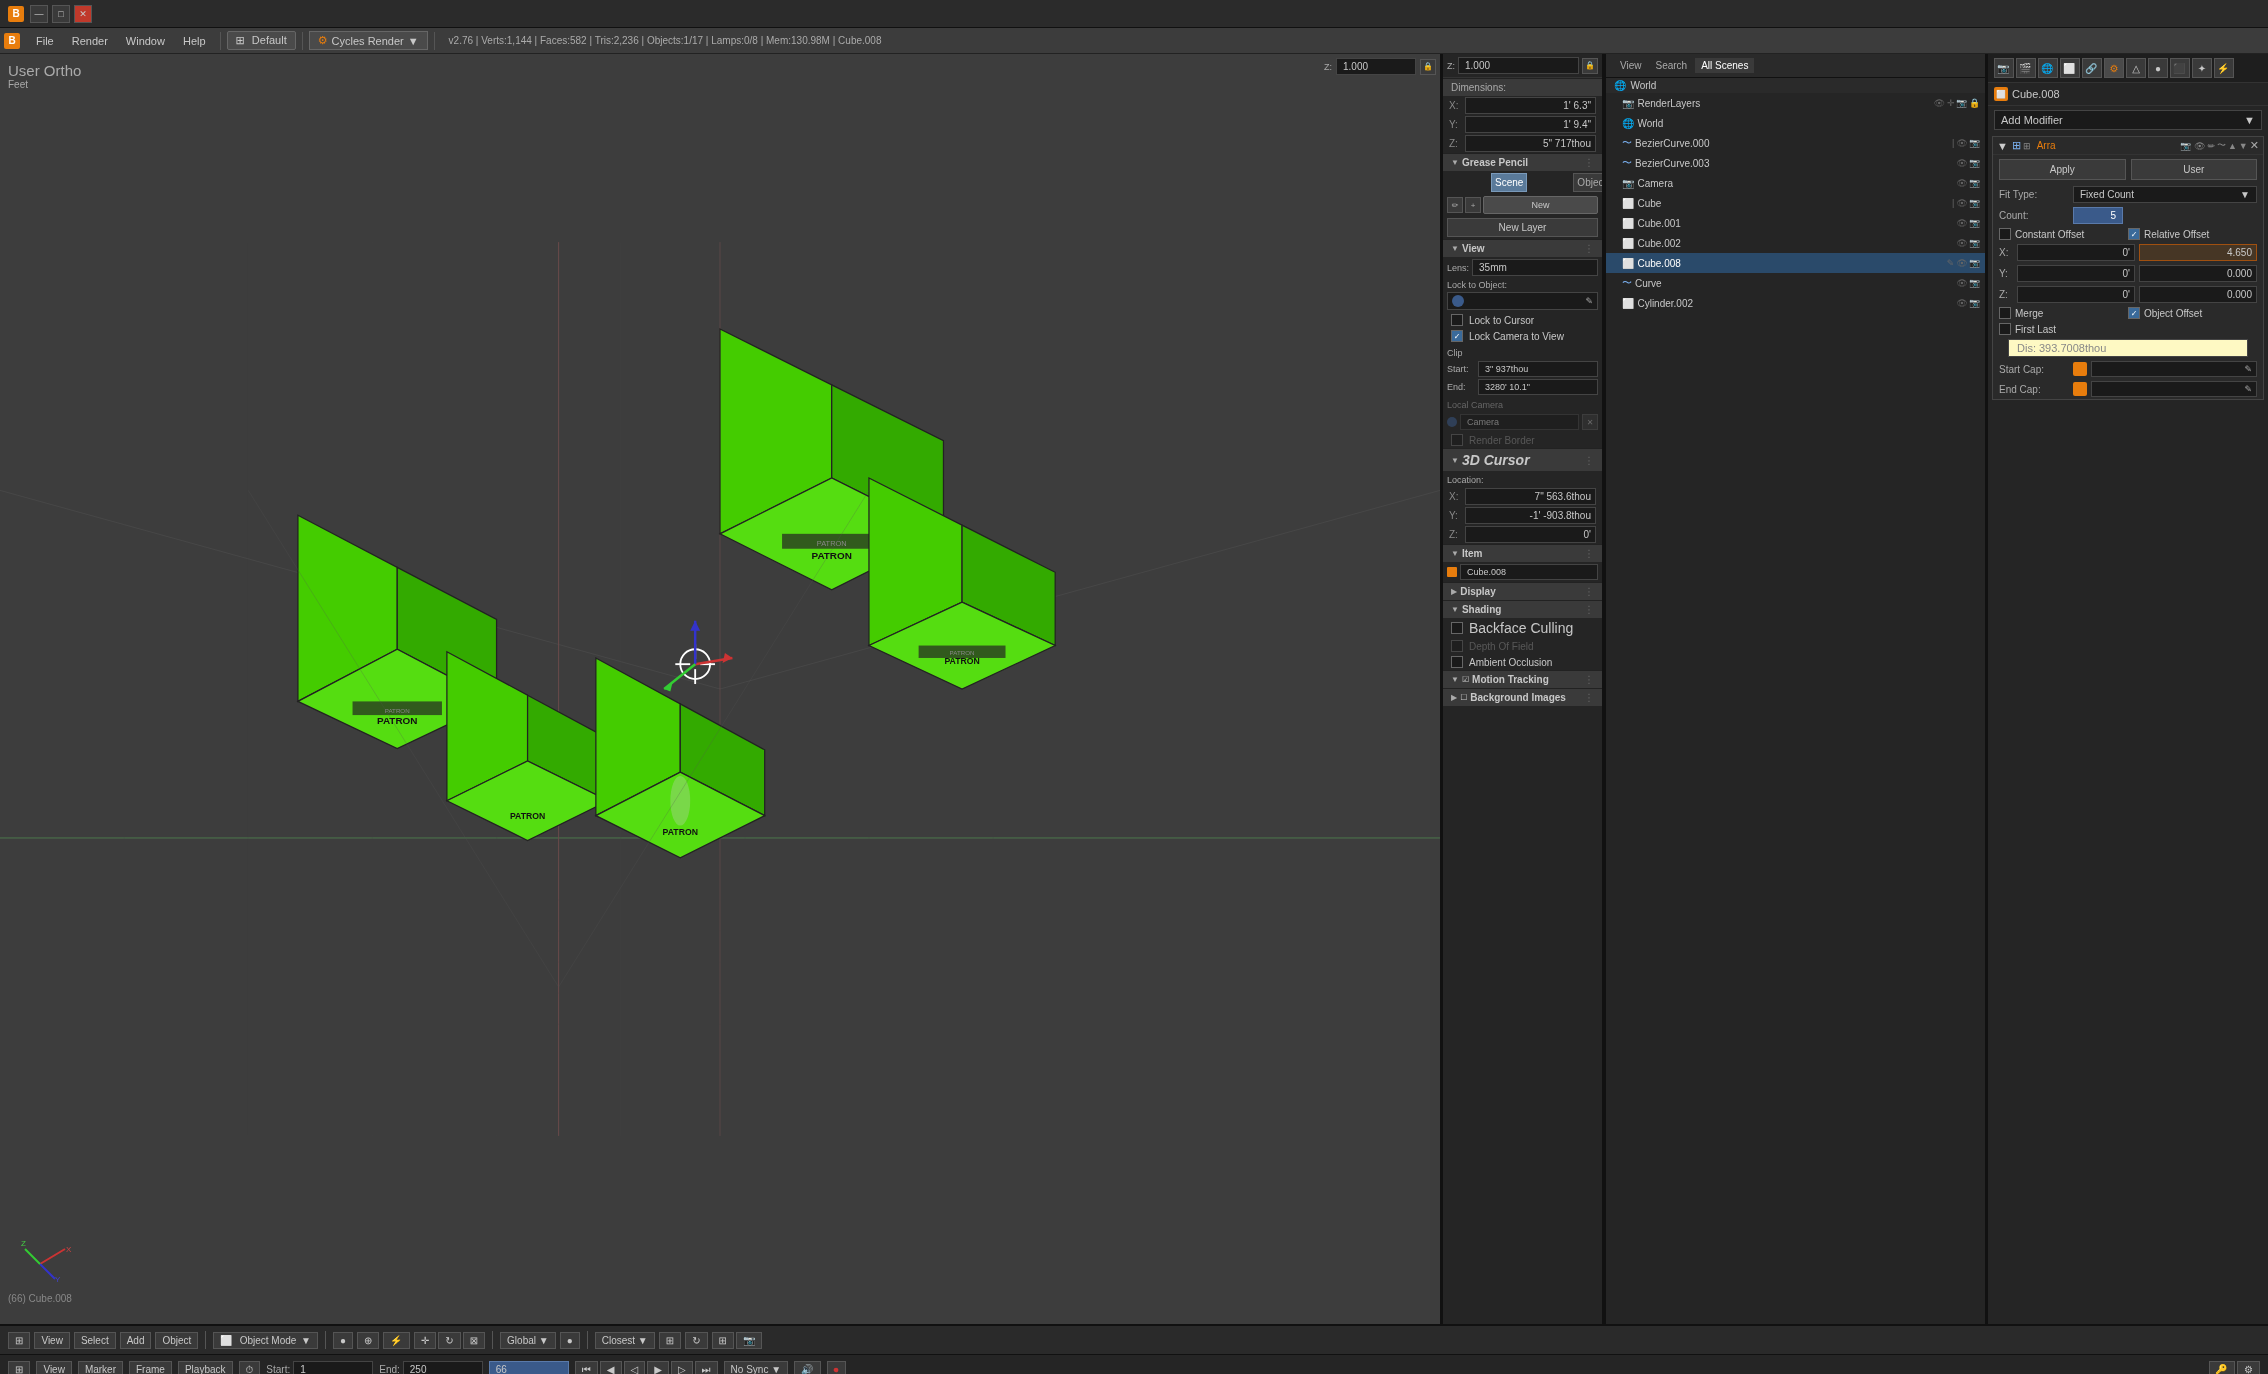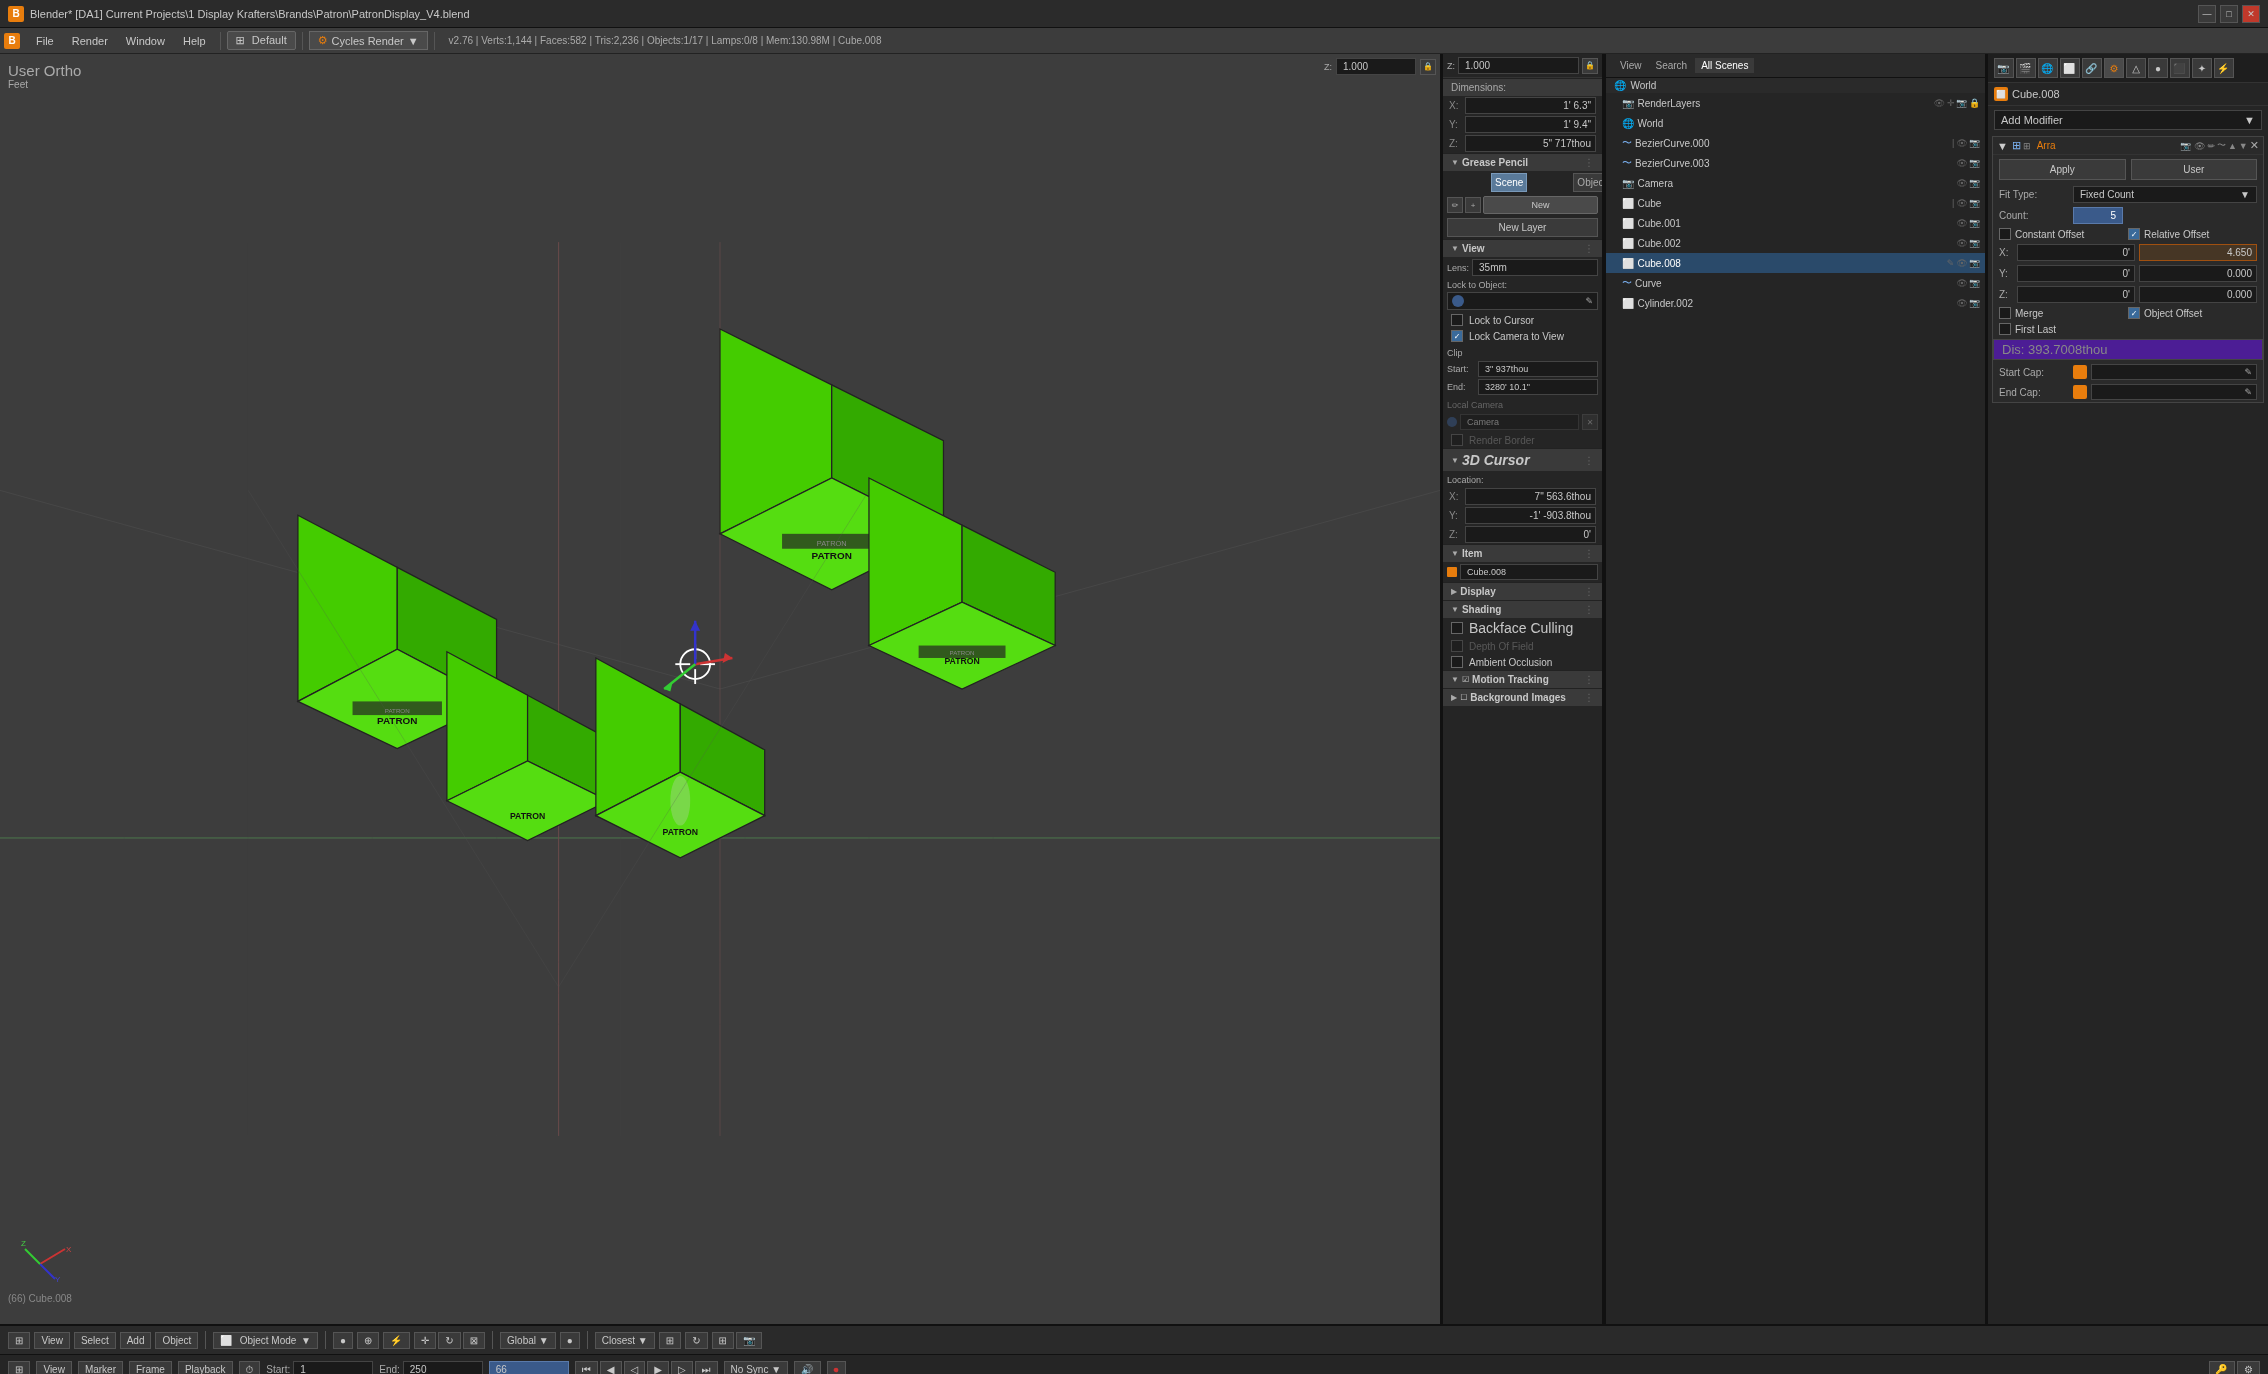--- a/index.html
+++ b/index.html
@@ -128,21 +128,20 @@
 
     .prop-icon-btn { width: 20px; height: 20px; background: #3a3a3a; border: 1px solid #555; display: flex; align-items: center; justify-content: center; font-size: 10px; cursor: pointer; color: #c8c8c8; }
 
     .outliner-scene-row { display: flex; align-items: center; padding: 2px 8px; gap: 4px; background: #2a2a2a; }
   </style>
 </head>
 <body>
 
 <div class="title-bar">
   <div class="title-bar-icon">B</div>
-  <span class="title-bar-text">Blender* [DA1] Current Projects\1 Display Krafters\Brands\Patron\PatronDisplay_V4.blend</span>
   <div class="title-bar-controls">
     <div class="title-bar-btn">—</div>
     <div class="title-bar-btn">□</div>
     <div class="title-bar-btn close">✕</div>
   </div>
 </div>
 
 <div class="menu-bar">
   <div class="title-bar-icon">B</div>
   <div class="menu-item">File</div>
@@ -713,21 +712,21 @@
           <div class="checkbox checked"></div>
           <span class="two-cb-label">Object Offset</span>
         </div>
       </div>
 
       <div style="padding:2px 6px;display:flex;align-items:center;gap:4px;">
         <div class="checkbox"></div>
         <span style="color:#c8c8c8;font-size:10px;">First Last</span>
       </div>
 
-      <div style="background:#4c1d95;border:1px solid #444;padding:2px 8px;margin:2px 0;color:#888;font-size:13px;">Dis: 393.7008thou</div>
+      <div style="background:#fef9c3;border:1px solid #444;padding:2px 8px;margin:2px 15px;color:#888;font-size:11px;">Dis: 393.7008thou</div>
 
       <div class="cap-row">
         <span class="cap-label">Start Cap:</span>
         <div style="width:14px;height:14px;background:#e87d0d;border-radius:2px;"></div>
         <div class="cap-value" style="flex:1;background:#1a1a1a;border:1px solid #444;padding:2px 4px;font-size:10px;">
           <span style="color:#666;"></span>
           <span style="color:#aaa;font-size:9px;">✎</span>
         </div>
       </div>
 

